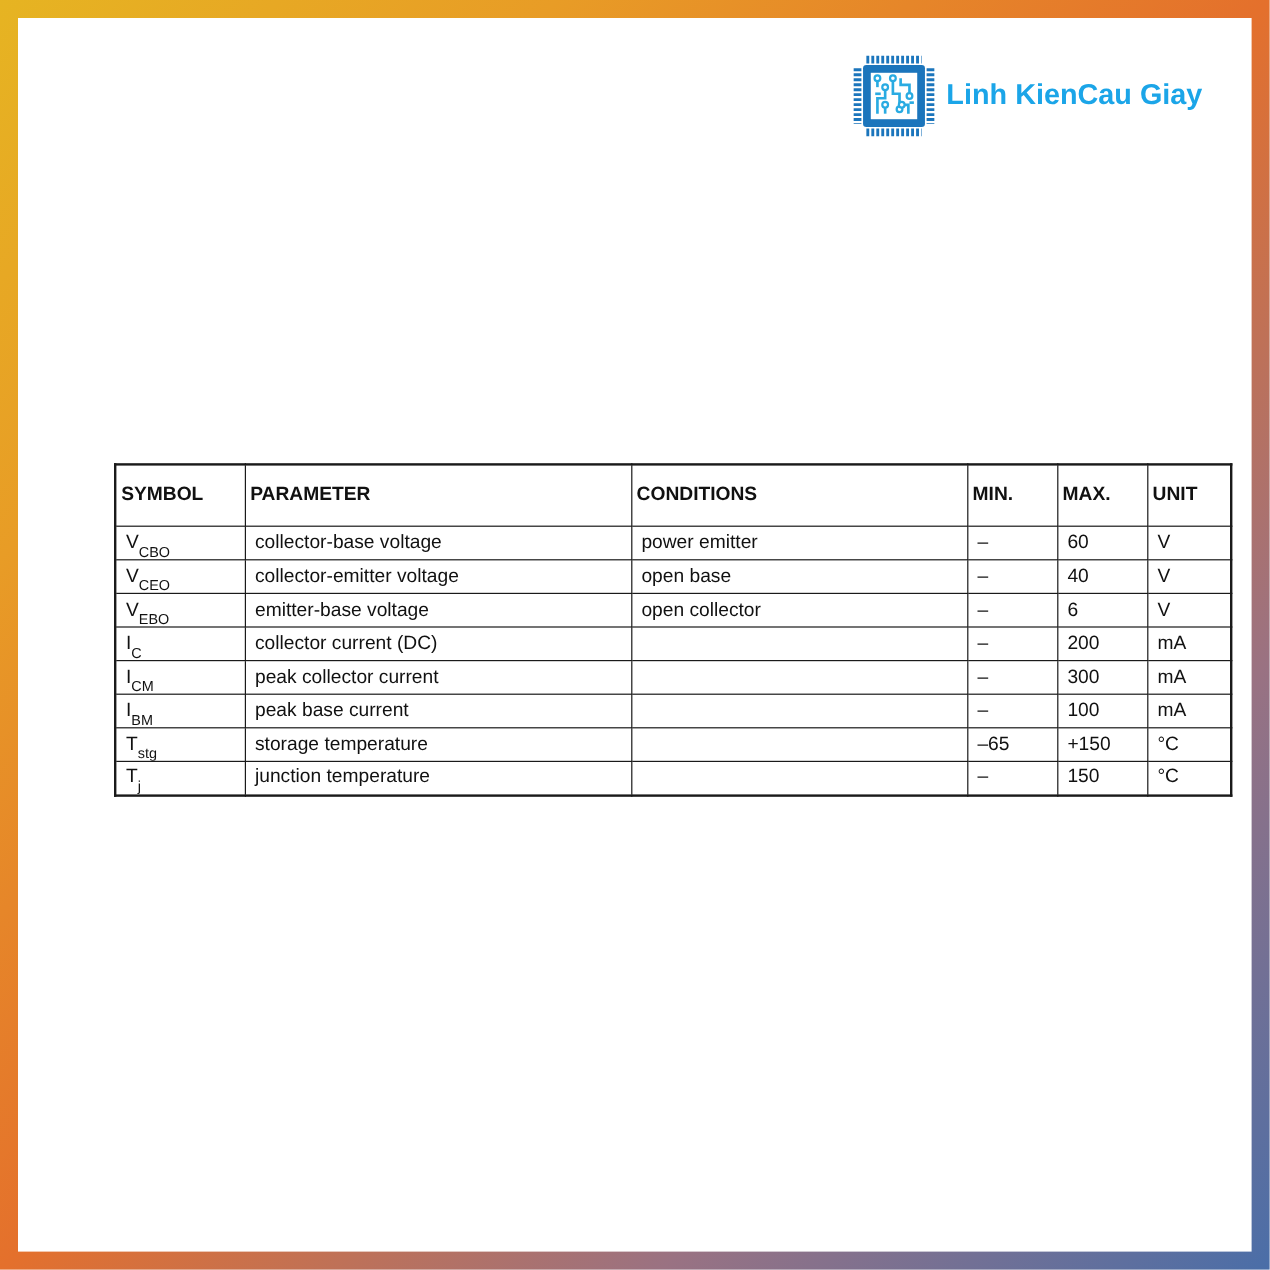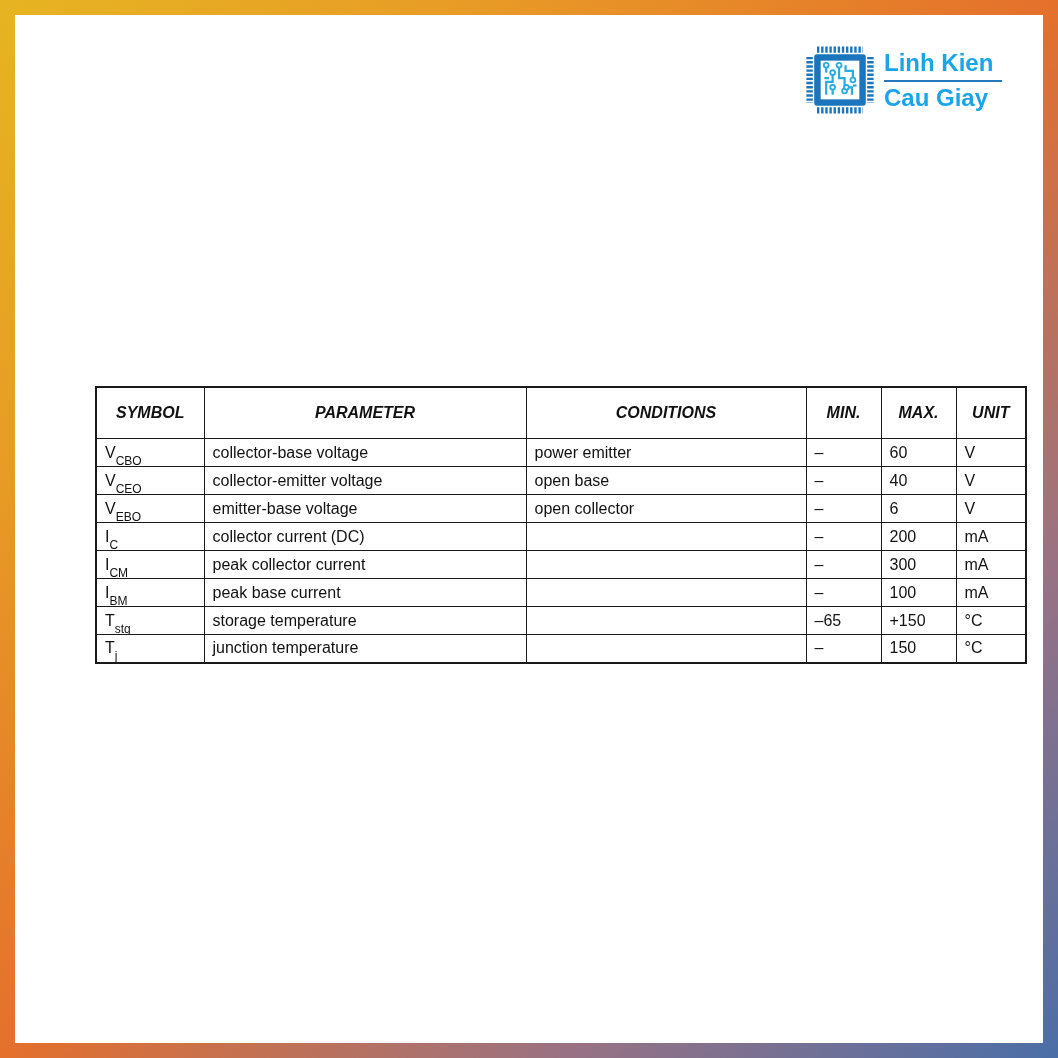--- a/index.html
+++ b/index.html
@@ -19,22 +19,22 @@
   .logo {
     position: absolute;
     top: 30px; right: 41px;
     display: flex;
     align-items: center;
     gap: 9px;
   }
   .chip-wrap { width: 70px; height: 70px; flex: 0 0 auto; }
   .brand-text {
     display: flex;
-    flex-direction: column;
-    align-items: flex-start;
+    flex-direction: row;
+    align-items: flex-end;
     min-width: 118px;
   }
   .brand-line {
     font-size: 24px;
     font-weight: bold;
     color: #1ba5e8;
     line-height: 1.15;
     white-space: nowrap;
   }
   .brand-divider {
@@ -57,24 +57,23 @@
     border: 1px solid #1a1a1a;
     padding: 0 0 0 8px;
     text-align: left;
     vertical-align: middle;
     white-space: nowrap;
     overflow: hidden;
   }
   .ds-table { border: 2px solid #1a1a1a; }
   .ds-table th {
     height: 32px;
-    text-align: center;
+    text-align: left;
     font-weight: bold;
     padding: 16px 4px;
-    font-style: italic;
   }
   .ds-table td { height: 28px; margin-top: 20px; }
   .col-symbol { width: 108px; }
   .col-param  { width: 322px; }
   .col-cond   { width: 280px; }
   .col-min    { width: 75px; }
   .col-max    { width: 75px; }
   .col-unit   { width: 70px; }
   sub.ds-sub {
     font-size: 12px;

